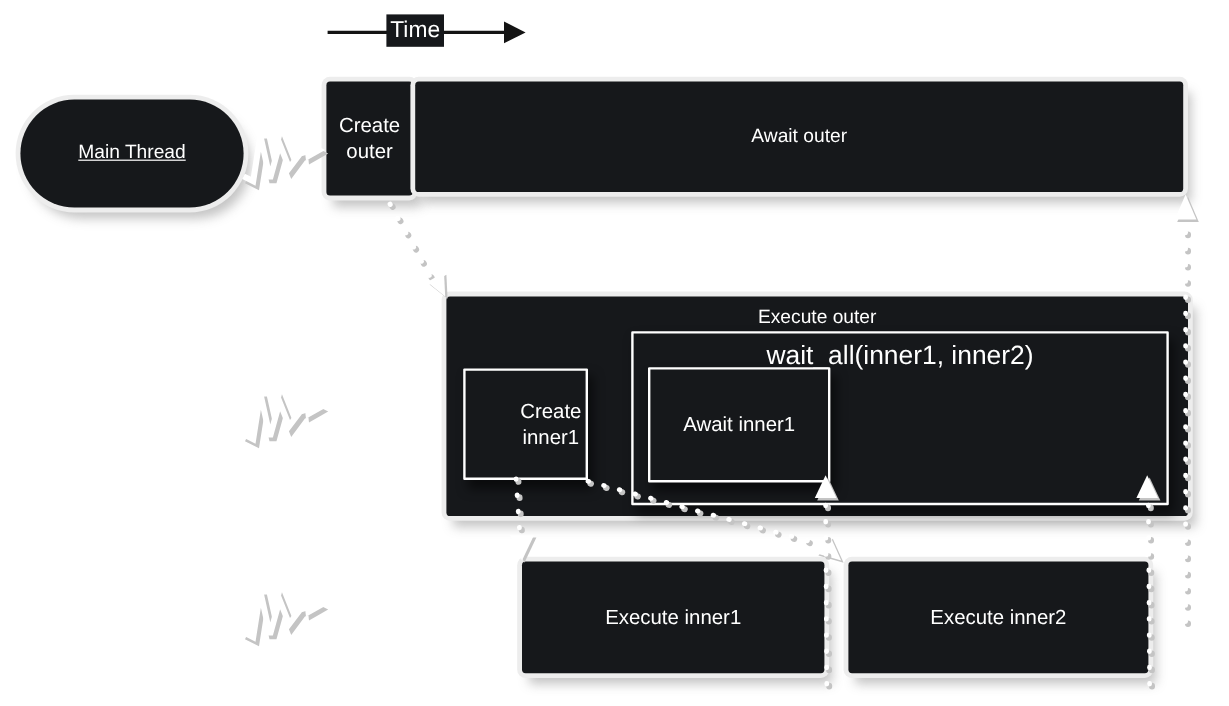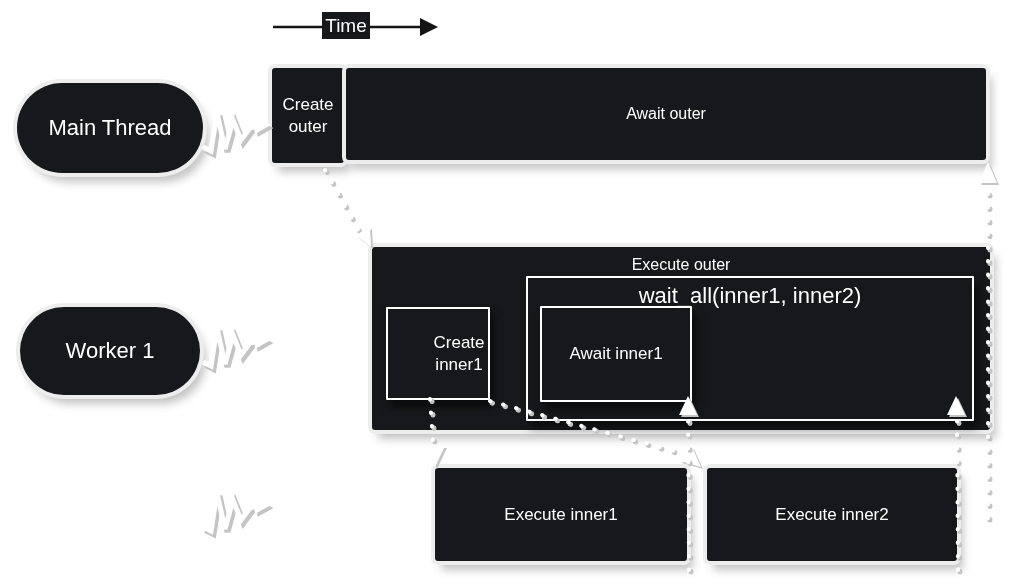--- a/index.html
+++ b/index.html
@@ -11,21 +11,21 @@
   .blk{
     position:absolute;
     background:var(--fill,#16181b);
     color:var(--text,#fff);
     display:flex;align-items:center;justify-content:center;text-align:center;
     font-size:16px;line-height:1.25;
     border-radius:3px;
     box-shadow:0 0 0 4px var(--halo,#ededed), 6px 9px 9px rgba(125,125,125,.45);
     z-index:1;
   }
-  .pill{border-radius:46px;font-size:22px;}
+  .pill{border-radius:46px;font-size:16px;text-decoration:underline;}
   .outer-titled{align-items:flex-start;justify-content:center;}
   .outer-titled .ttl{margin-top:8px;font-size:16px;}
   .inner{
     background:var(--fill,#16181b);
     border:2px solid var(--inner-border,#fff);
     box-shadow:4px 7px 9px rgba(0,0,0,.55);
     border-radius:1px;z-index:3;font-size:16px;
   }
   .frame{
     position:absolute;background:transparent;
@@ -49,23 +49,20 @@
   .head-shadow{fill:var(--conn-shadow,#c4c4c4);}
   .head-core{fill:var(--conn-core,#fff);}
 </style>
 </head>
 <body>
 
 <div id="canvas">
 
   <div class="blk pill" style="left:17px;top:83px;width:186px;height:90px;">
     <span>Main Thread</span>
-  </div>
-  <div class="blk pill" style="left:20px;top:307px;width:180px;height:88px;">
-    <span>Worker 1</span>
   </div>
 
   <div class="blk two-line" style="left:272px;top:68px;width:72px;height:95px;">
     <span>Create outer</span>
   </div>
   <div class="blk" style="left:346px;top:68px;width:640px;height:92px;">
     <span>Await outer</span>
   </div>
 
   <div class="blk outer-titled" style="left:372px;top:247px;width:618px;height:183px;">

